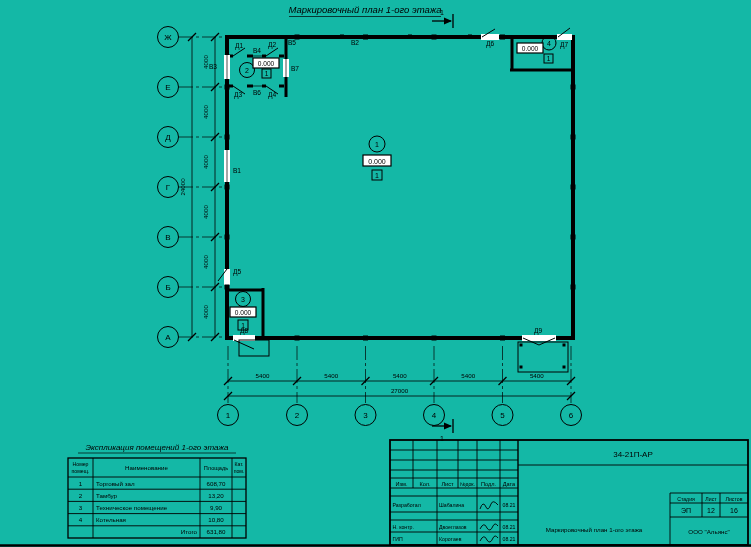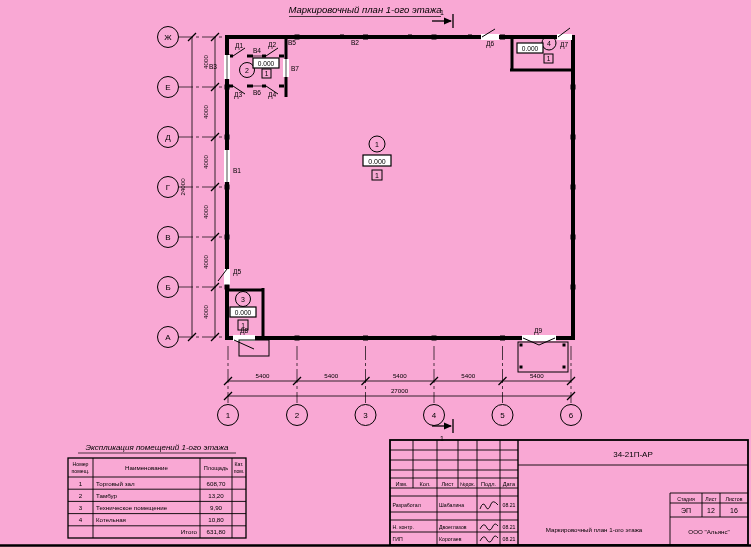--- a/index.html
+++ b/index.html
@@ -1,16 +1,16 @@
 <!DOCTYPE html>
 <html><head>
 <meta charset="utf-8">
 <style>
   html,body{margin:0;padding:0;background:#fff;}
-  .sheet{position:relative;width:751px;height:547px;background:#f9a8d4;overflow:hidden;
+  .sheet{position:relative;width:751px;height:547px;background:#14b8a6;overflow:hidden;
          font-family:"Liberation Sans",sans-serif;}
   svg{position:absolute;left:0;top:0;}
   svg text{fill:#000;font-family:"Liberation Sans",sans-serif;}
   .t5{font-size:5.2px;text-anchor:middle;}
   .t55{font-size:5.6px;text-anchor:middle;}
   .t6{font-size:6.2px;text-anchor:middle;}
   .t65{font-size:6.6px;text-anchor:middle;}
   .t7{font-size:7px;text-anchor:middle;}
   .t8{font-size:8px;text-anchor:middle;}
   .t9{font-size:9.5px;text-anchor:middle;font-style:italic;}

